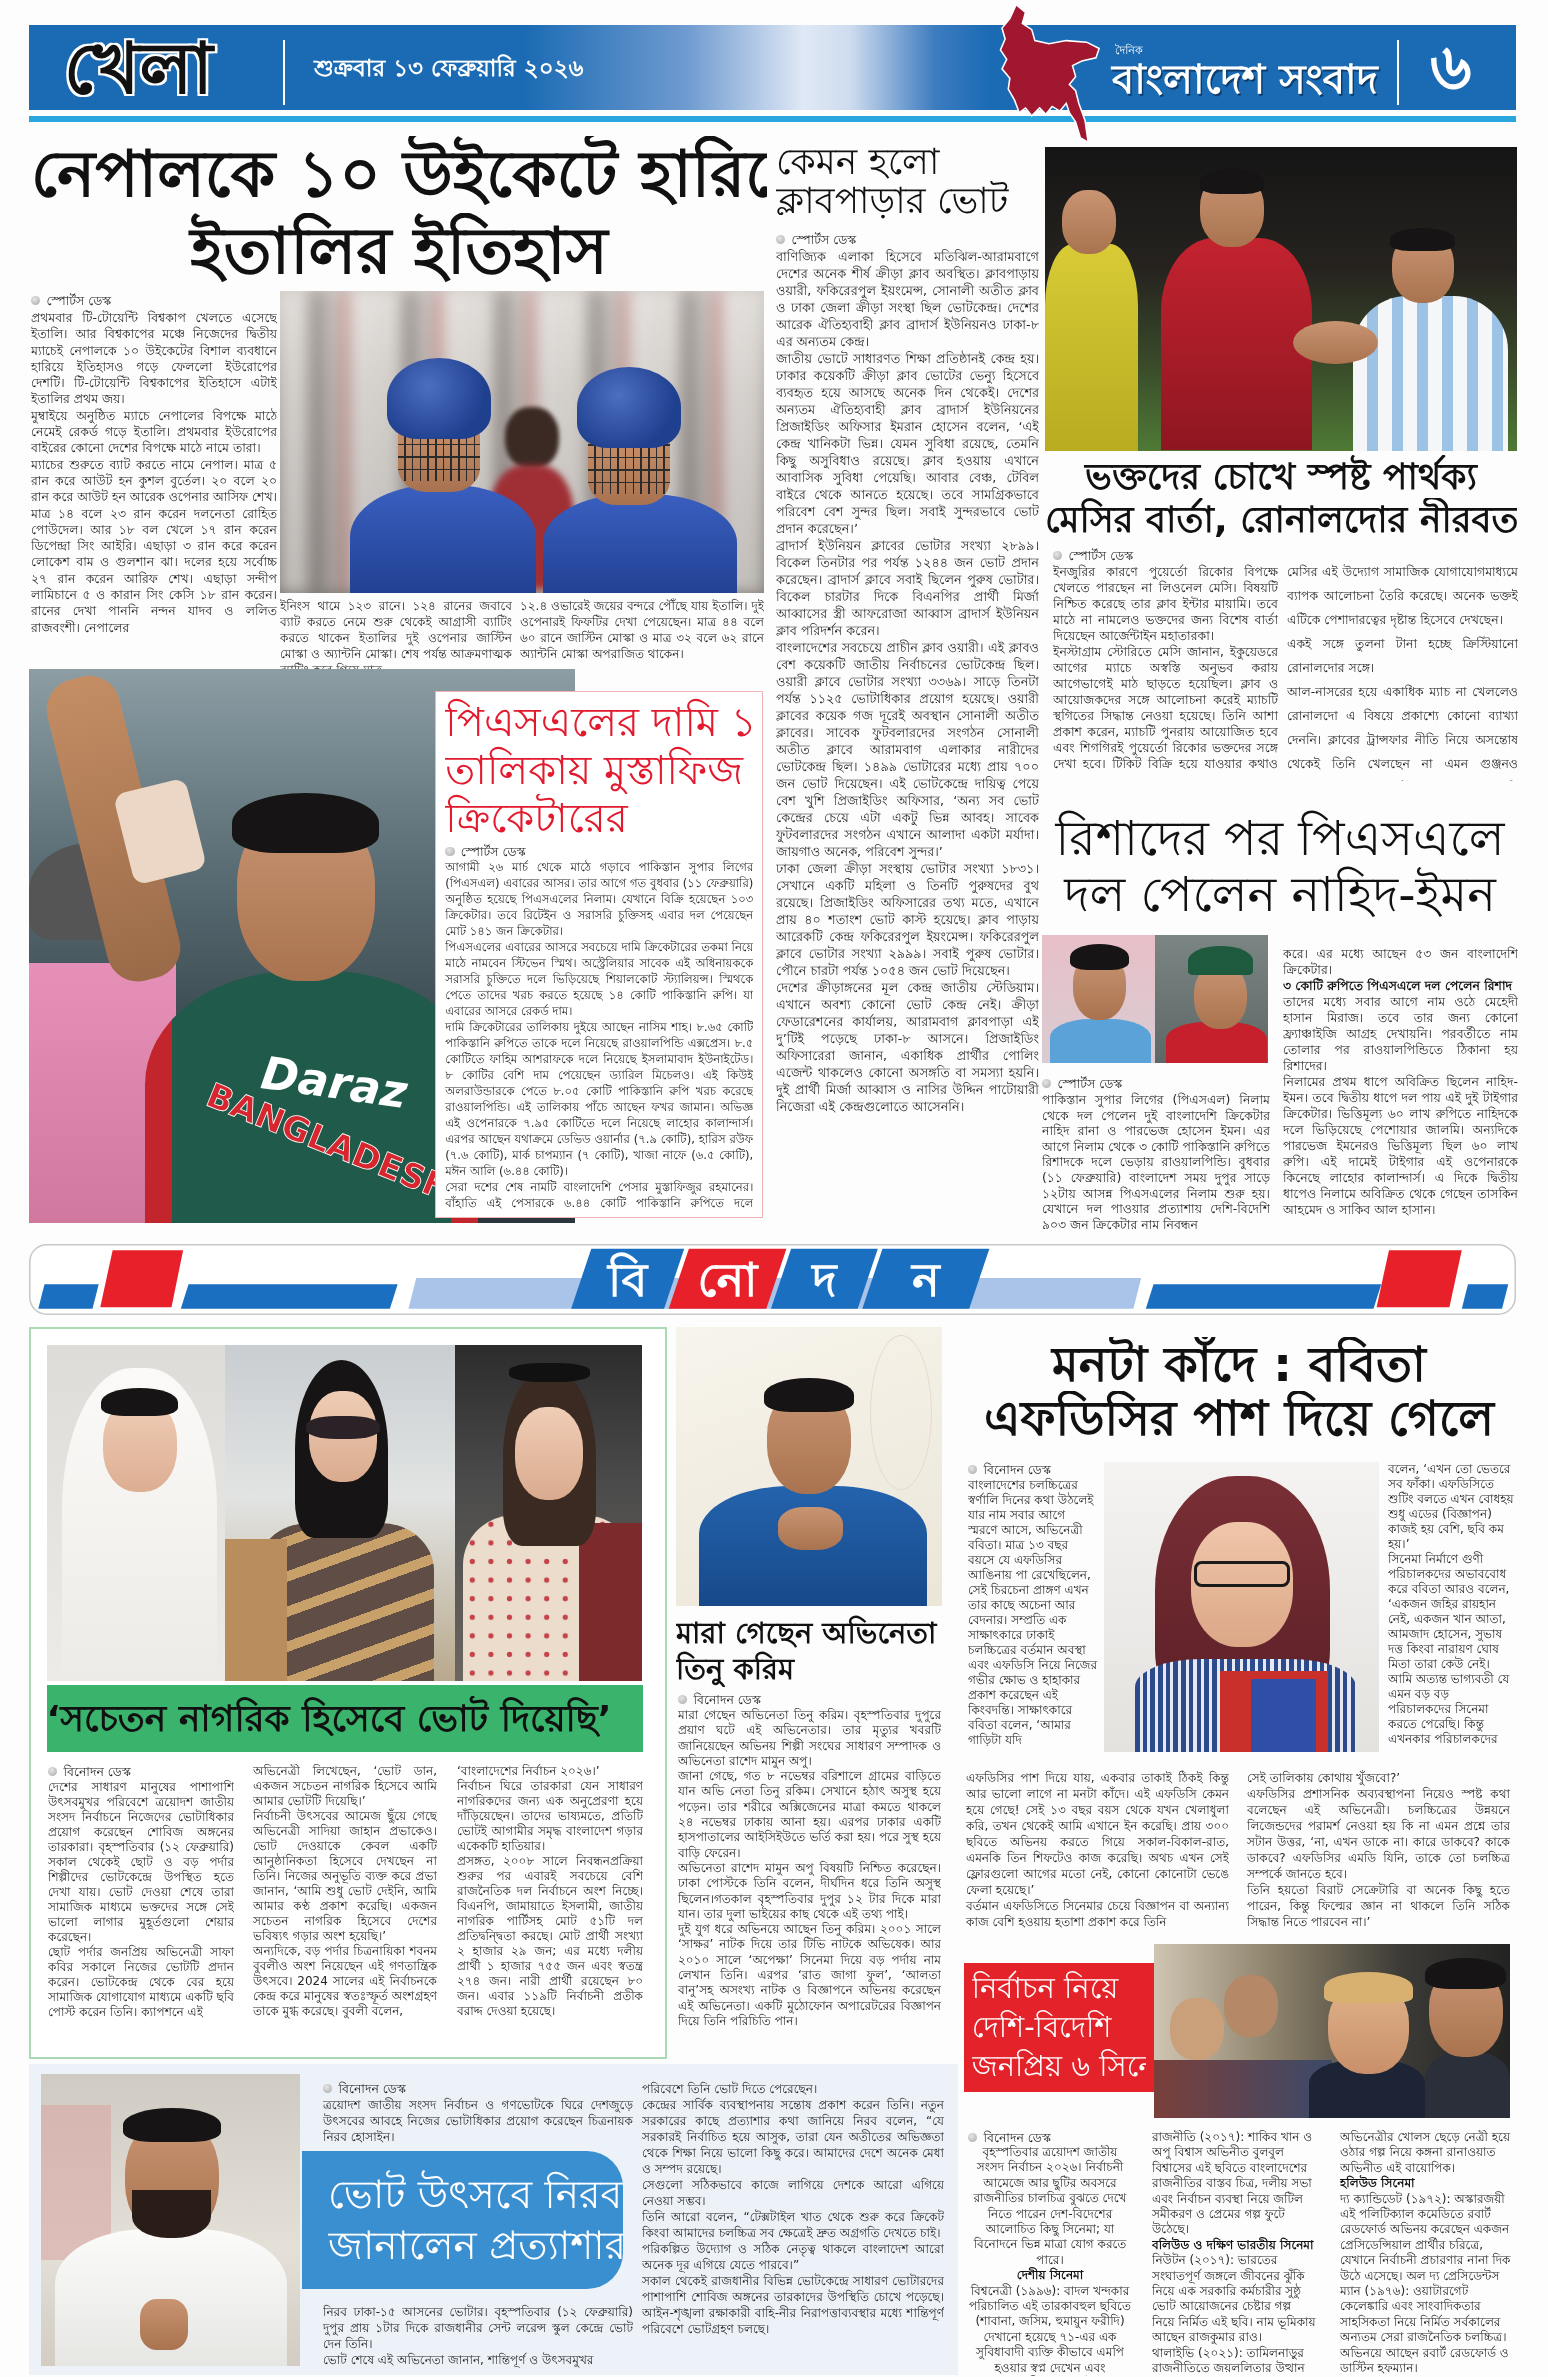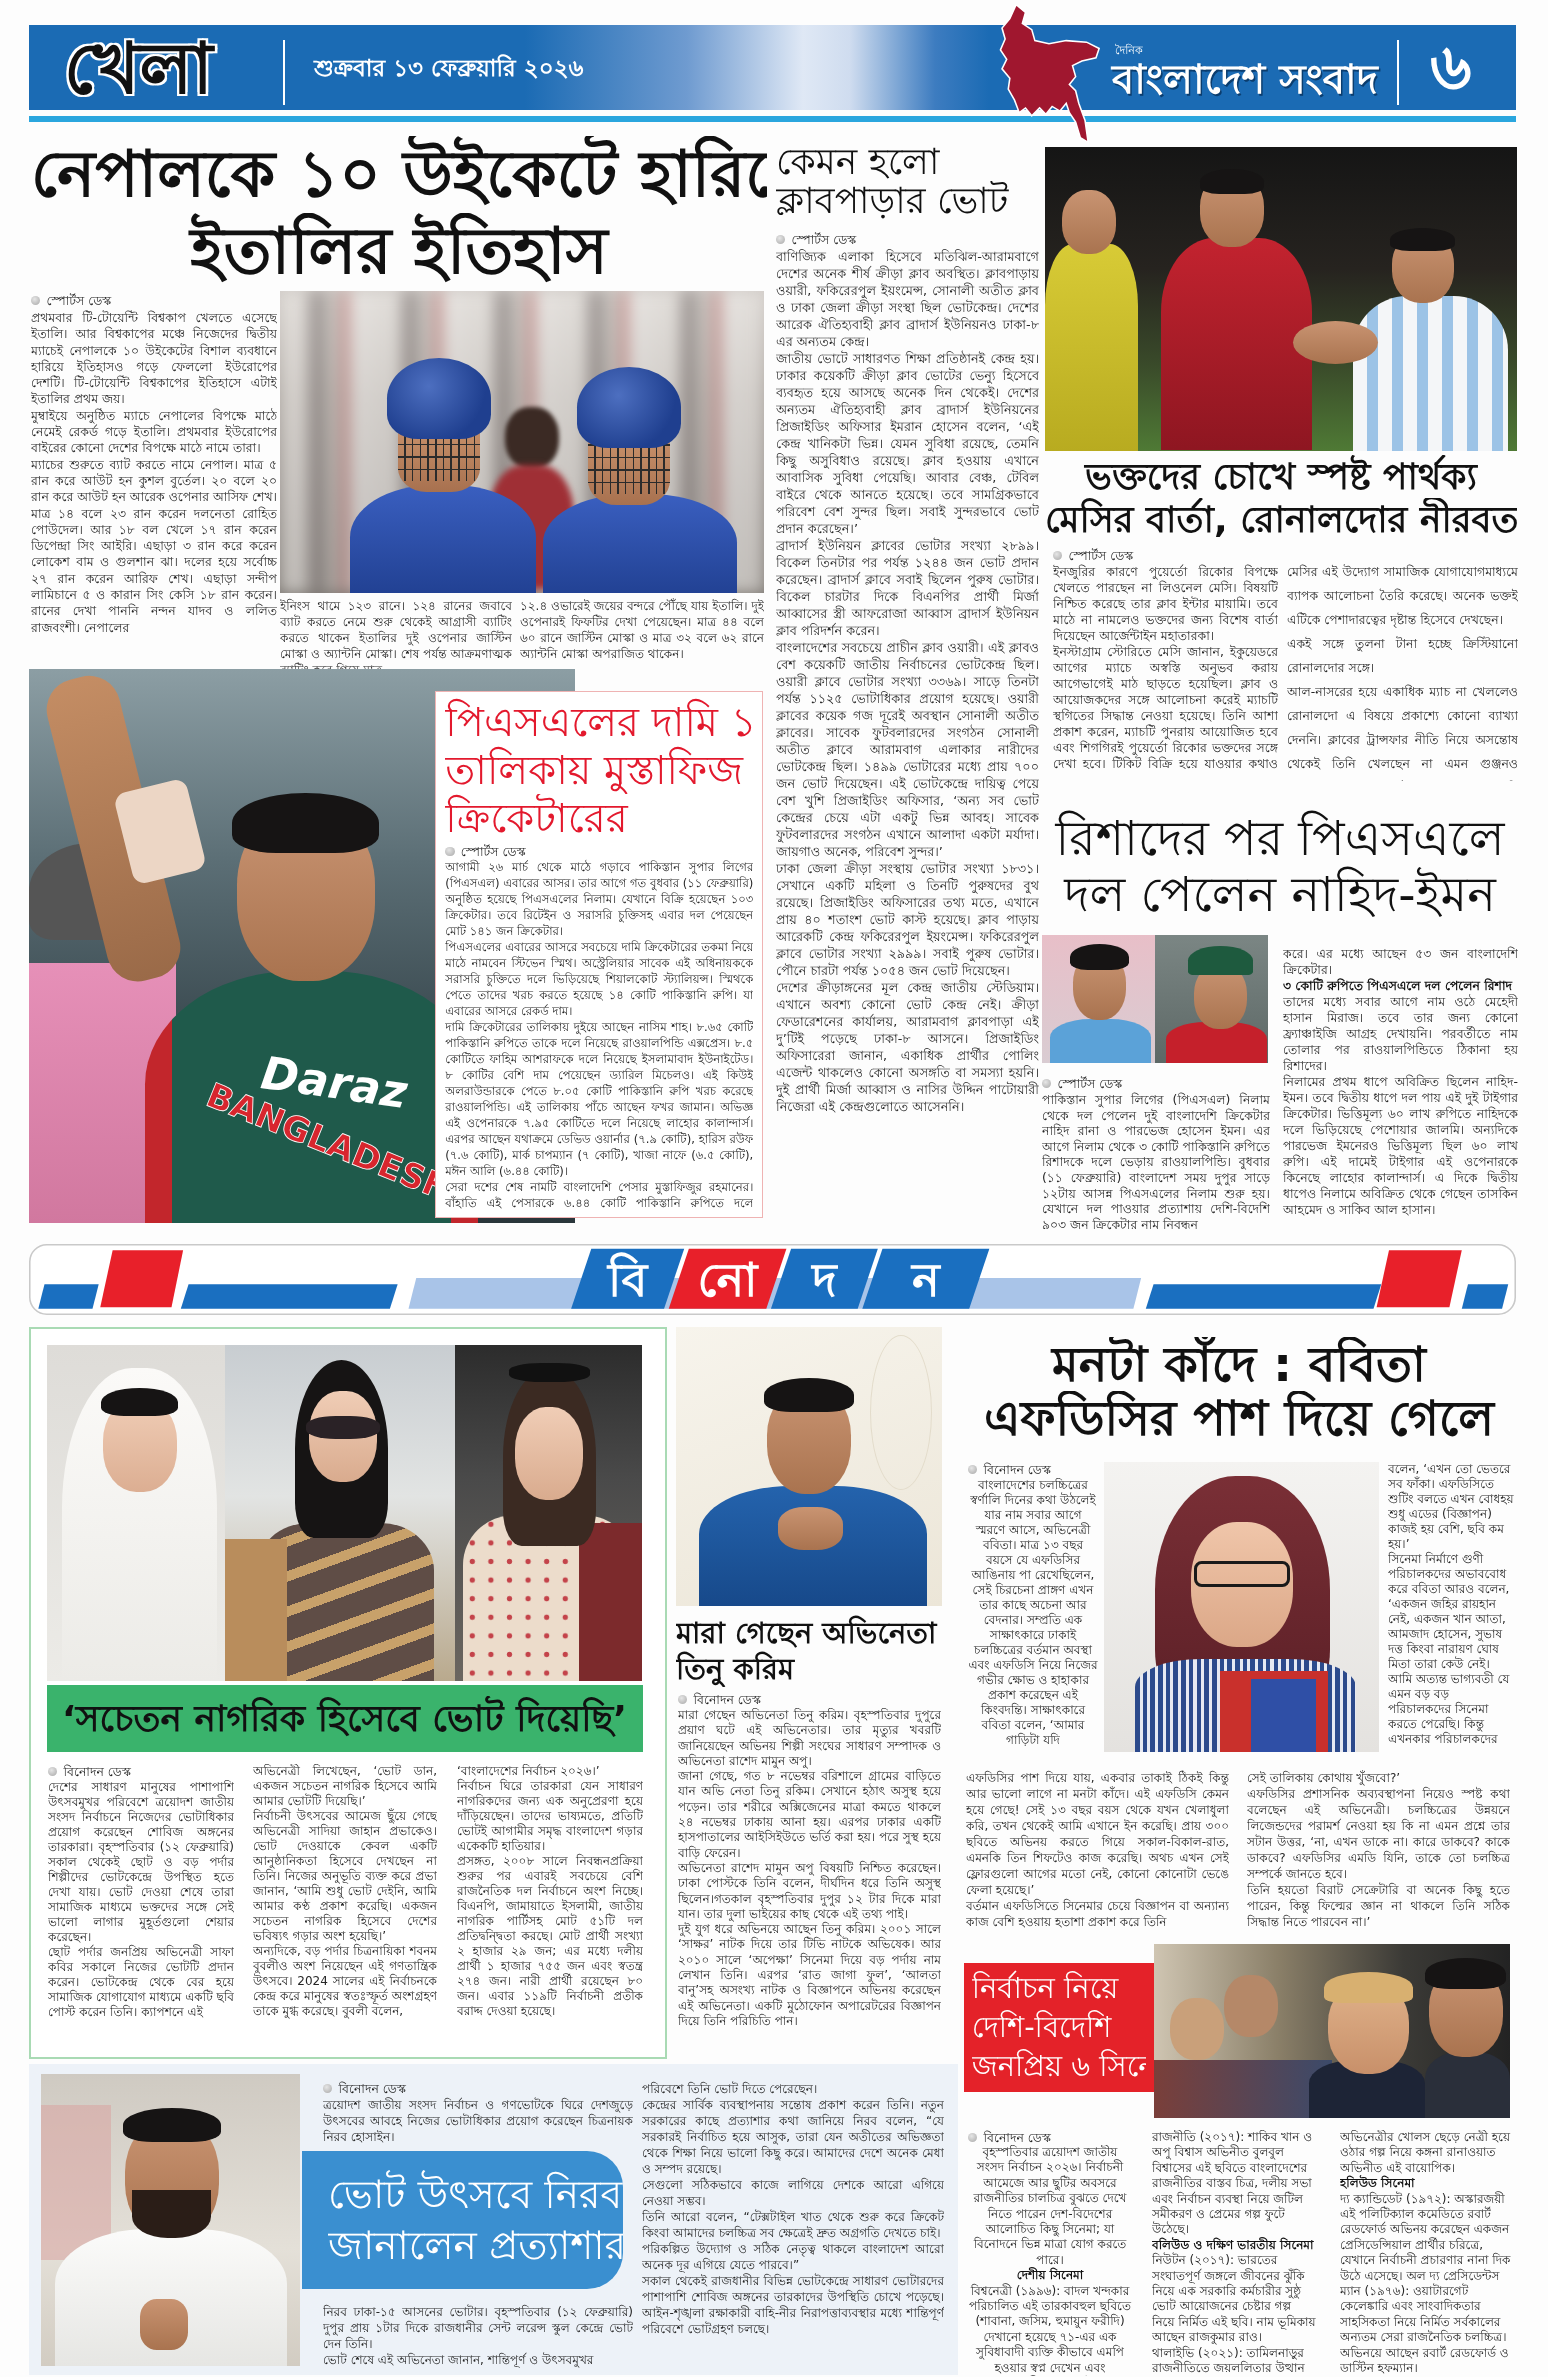--- a/index.html
+++ b/index.html
@@ -78,37 +78,37 @@
 #banner .br{fill:var(--banner-red)}
 #banner .bl{fill:var(--banner-light-blue)}
 #banner text{fill:#fff;font-size:60px;font-weight:bold;font-family:"DejaVu Sans",sans-serif;text-anchor:middle}
 
 
 #stars-box{position:absolute;left:29px;top:1327px;width:638px;height:732px;border:2.3px solid var(--box-green-border);background:#fff}
 .act{top:15.5px;height:336px}
 #act1{left:15.5px;width:178px;background:linear-gradient(180deg,#dedcd8,#ecebe7)}
 #act2{left:194px;width:231px;background:linear-gradient(180deg,#c8cdd1 0%,#e2e4e3 45%,#b9a98d 100%)}
 #act3{left:424px;width:187px;background:linear-gradient(180deg,#2c2c2c 0%,#4a4a4a 40%,#6b6660 100%)}
-#stars-cap{position:absolute;left:15.5px;top:356px;width:596px;height:67px;background:var(--caption-green);display:flex;align-items:center;justify-content:center}
+#stars-cap{position:absolute;left:15.5px;top:356px;width:596px;height:67px;background:var(--caption-green);display:flex;align-items:center;}
 #stars-hl{position:static;font-size:36px;line-height:46px;color:#111}
 #stars-by{left:17px;top:435px}
 #stars-c0{left:17px;top:451px;width:186px;height:271px;font-size:12px;line-height:15px}
 #stars-c1{left:222px;top:435px;width:184px;height:287px;font-size:12px;line-height:15px}
 #stars-c2{left:426px;top:435px;width:186px;height:287px;font-size:12px;line-height:15px}
 
 
 #tinu-photo{left:676px;top:1327px;width:266px;height:279px;background:linear-gradient(160deg,#f7f4ec,#ece6d8)}
 #tinu-hl{left:676px;top:1615px;width:267px;font-size:29px;line-height:36px;text-align:left}
 #tinu-by{left:678px;top:1692px}
 #tinu-c0{left:678px;top:1708px;width:263px;height:341px;font-size:12px;line-height:15.3px}
 
 
 #bobita-hl{left:960px;top:1337px;width:558px;font-size:48px;line-height:54px}
 #bobita-by{left:968px;top:1462px}
-#bobita-c0{left:968px;top:1478px;width:130px;height:287px;line-height:15px;font-size:12px;text-align:center}
+#bobita-c0{left:968px;top:1478px;width:130px;height:287px;line-height:15px;font-size:12px;text-align:left}
 #bobita-photo{left:1104px;top:1462px;width:275px;height:290px;background:linear-gradient(180deg,#f4f3f1,#e4e2df)}
 #bobita-c1{left:1388px;top:1462px;width:128px;height:302px;line-height:15px;font-size:12px;text-align:left}
 #bobita-c2{left:966px;top:1770px;width:263px;height:167px;line-height:16px;font-size:12px}
 #bobita-c3{left:1247px;top:1770px;width:263px;height:167px;line-height:16px;font-size:12px}
 
 
 #movie-photo{left:1154px;top:1944px;width:356px;height:174px;background:linear-gradient(90deg,#cfc5b2 0%,#8a7f68 35%,#3b3a36 70%,#232323 100%)}
 #movie-box{position:absolute;left:964px;top:1963px;width:190px;height:129px;background:var(--movie-red);padding:6.2px 7.7px}
 #movie-hl{position:static;font-size:29px;line-height:39px;color:#fff;font-weight:normal;text-align:left}
 #movie-by{left:968px;top:2130px}

